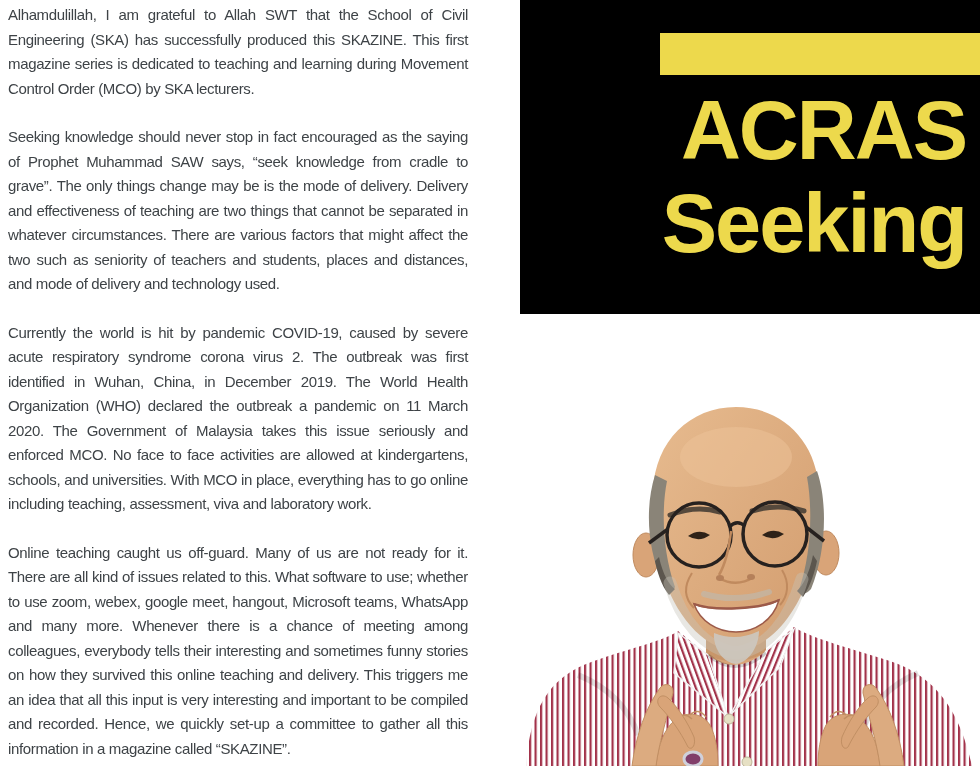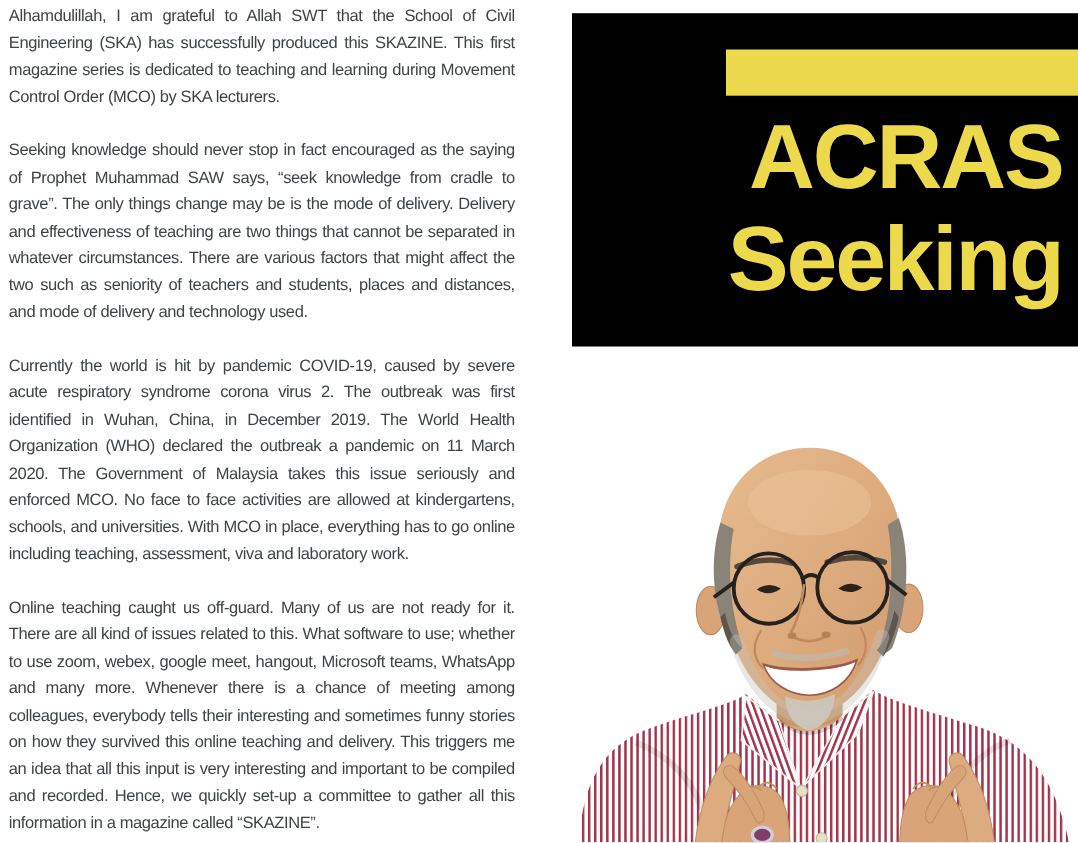--- a/index.html
+++ b/index.html
@@ -29,21 +29,21 @@
     text-align: justify;
   }
   .article p {
     margin: 0 0 24px 0;
   }
 
   
   .title-panel {
     position: absolute;
     left: 520px;
-    top: 12px;
+    top: 0;
     width: 460px;
     height: 314px;
     background: var(--panel-black, #000000);
   }
   .accent-bar {
     position: absolute;
     right: 0;
     top: 33px;
     width: 320px;
     height: 42px;

